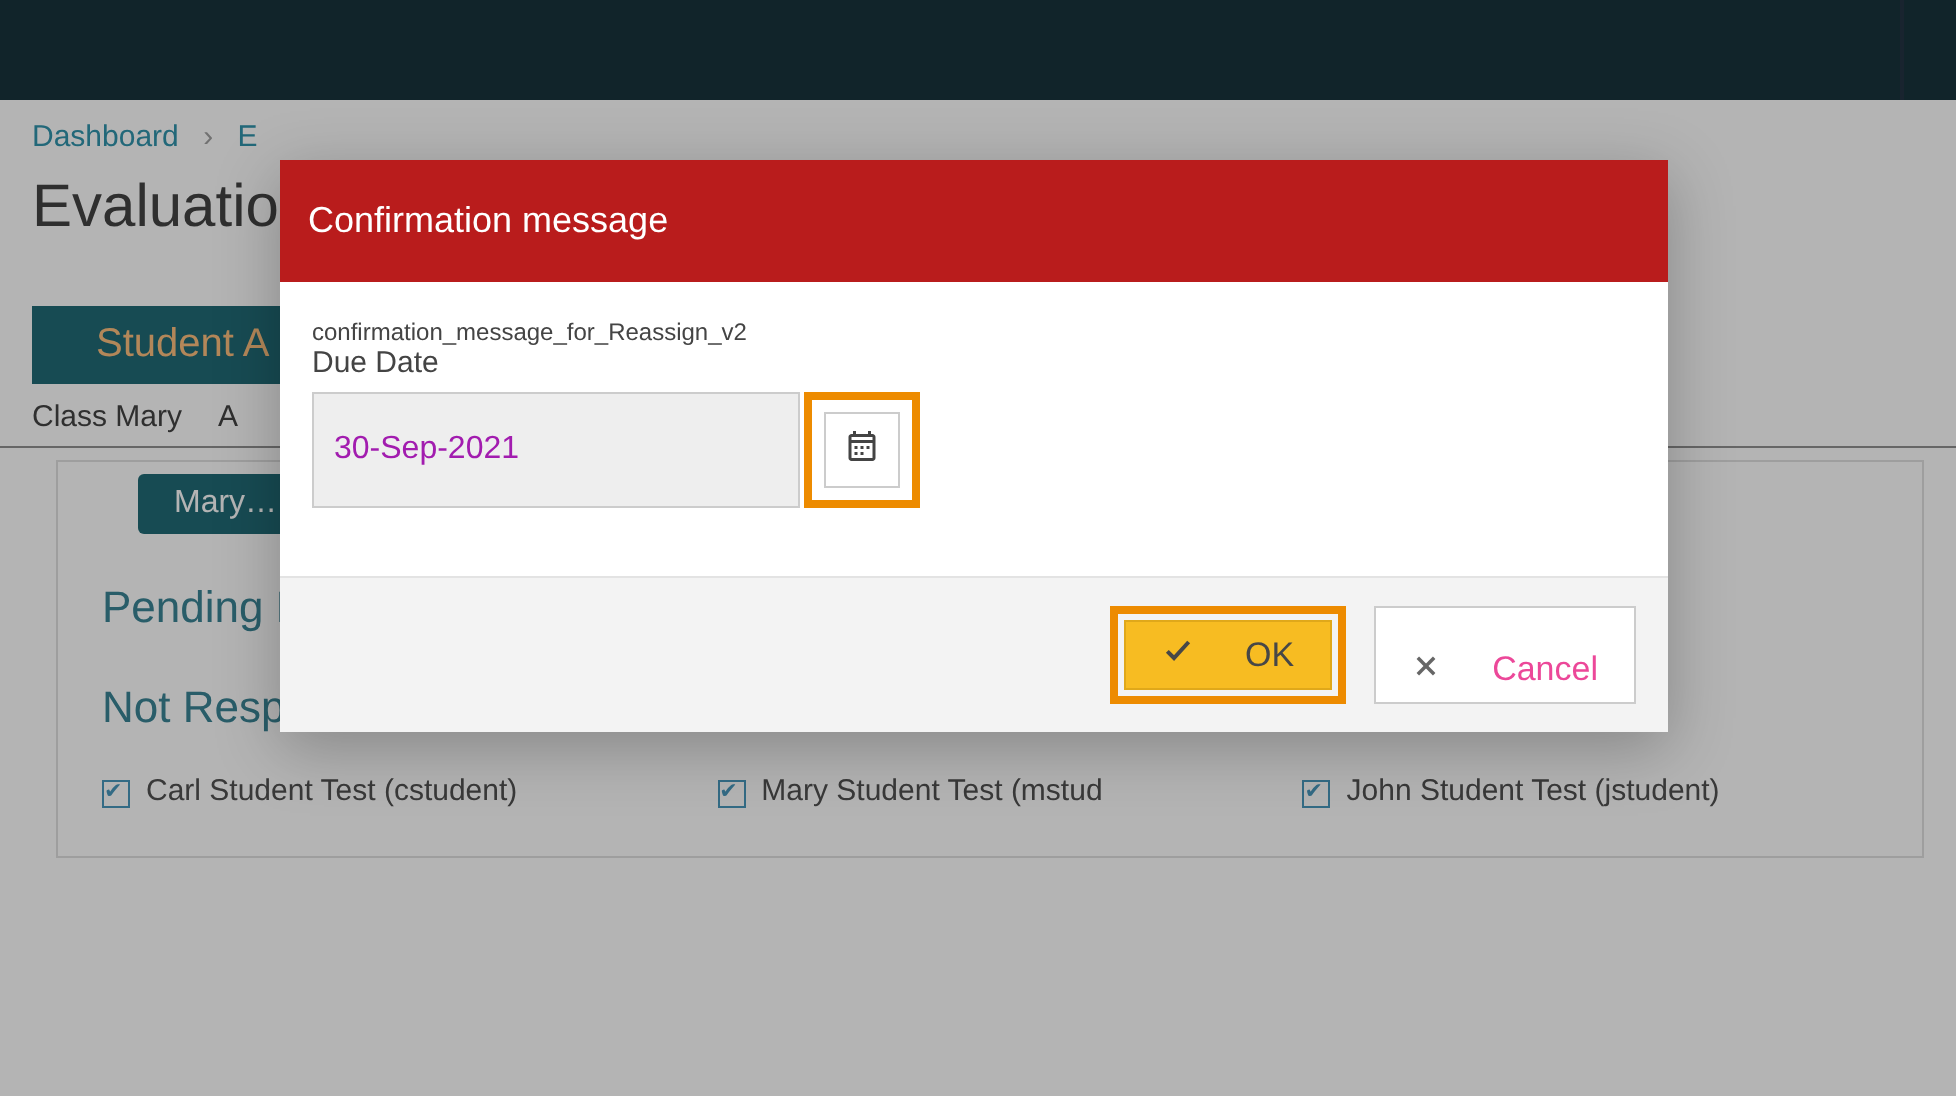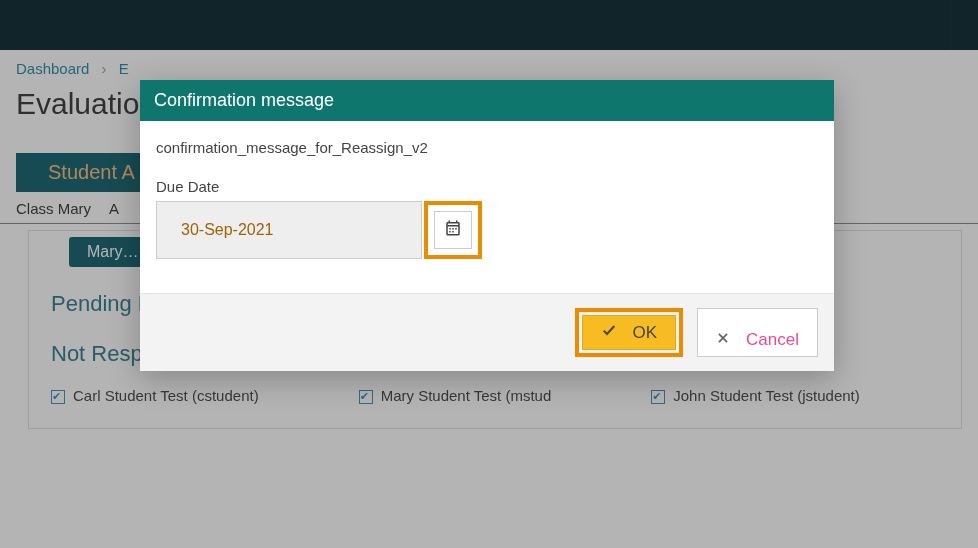--- a/index.html
+++ b/index.html
@@ -34,33 +34,33 @@
   .section-heading { font-size:22px; color:#2a7a8c; margin: 24px 0 20px 10px; }
 
   .student-row { display:flex; flex-wrap:nowrap; margin-left:10px; }
   .student-item { display:flex; align-items:flex-end; margin-right: 100px; color:#424242; font-size:15px; white-space:nowrap; }
   .cb { width:14px; height:14px; border:1px solid #3a8fb7; margin-right:8px; position:relative; }
   .cb::after { content:"✔"; font-size:11px; line-height:12px; position:absolute; left:0; top:-1px; color:#3a8fb7; }
 
   
   .overlay { position:absolute; inset:0; background:rgba(40,40,40,0.35); }
   .modal { position:absolute; left:140px; top:80px; width:694px; background:#fff; box-shadow:0 8px 30px rgba(0,0,0,0.25); }
-  .modal-header { background:#0f766e; color:#fff; font-size:18px; padding:10px 14px; }
+  .modal-header { background:#b91c1c; color:#fff; font-size:18px; padding:20px 14px; }
   .modal-body { padding: 18px 16px 34px 16px; }
-  .modal-msg { font-size:15px; color:#444; margin-bottom:22px; }
+  .modal-msg { font-size:12px; color:#444; }
   .field-label { font-size:15px; color:#444; margin-bottom:6px; }
   .date-row { display:flex; align-items:stretch; }
-  .date-input { width:266px; border:1px solid #ccc; background:#eee; padding:6px 24px; font-size:16px; color:#a16207; }
+  .date-input { width:244px; border:1px solid #ccc; background:#eee; padding:6px 10px; font-size:16px; color:#a21caf; }
   .date-btn-wrap { border:4px solid #ed8b00; padding:6px; margin-left:2px; display:flex; align-items:center; justify-content:center; }
   .date-btn { width:38px; height:38px; border:1px solid #ccc; display:flex; align-items:center; justify-content:center; background:#fff; }
   .date-btn svg { width:18px; height:18px; }
 
   .modal-footer { background:#f3f3f3; border-top:1px solid #e3e3e3; padding:14px 16px; display:flex; justify-content:flex-end; gap:14px; }
   .ok-wrap { border:4px solid #ed8b00; padding:3px; }
-  .btn { display:inline-flex; align-items:center; gap:16px; font-size:17px; padding:6px 18px; border:1px solid #ccc; cursor:pointer; }
+  .btn { display:inline-flex; align-items:center; gap:26px; font-size:17px; padding:6px 18px; border:1px solid #ccc; cursor:pointer; }
   .btn-ok { background:#f7bc22; border-color:#e0a81a; color:#474747; }
   .btn-cancel { background:#fff; color:#ec4899;align-items:flex-end; }
   .icon { display:inline-block; }
 </style>
 </head>
 <body>
 
 <div class="topbar">
   <div class="topbar-gap"></div>
   <div class="topbar-divider"></div>

